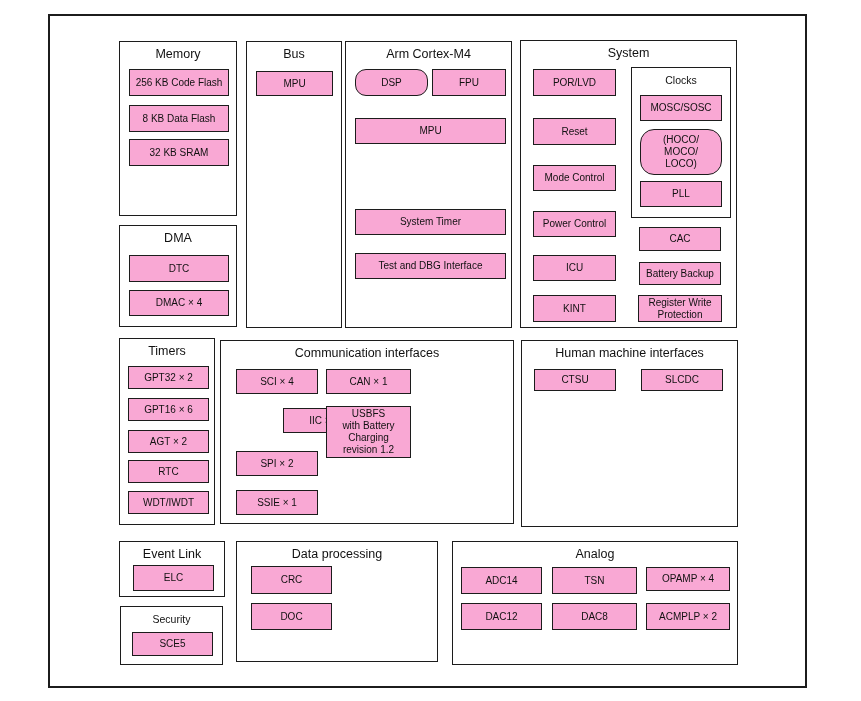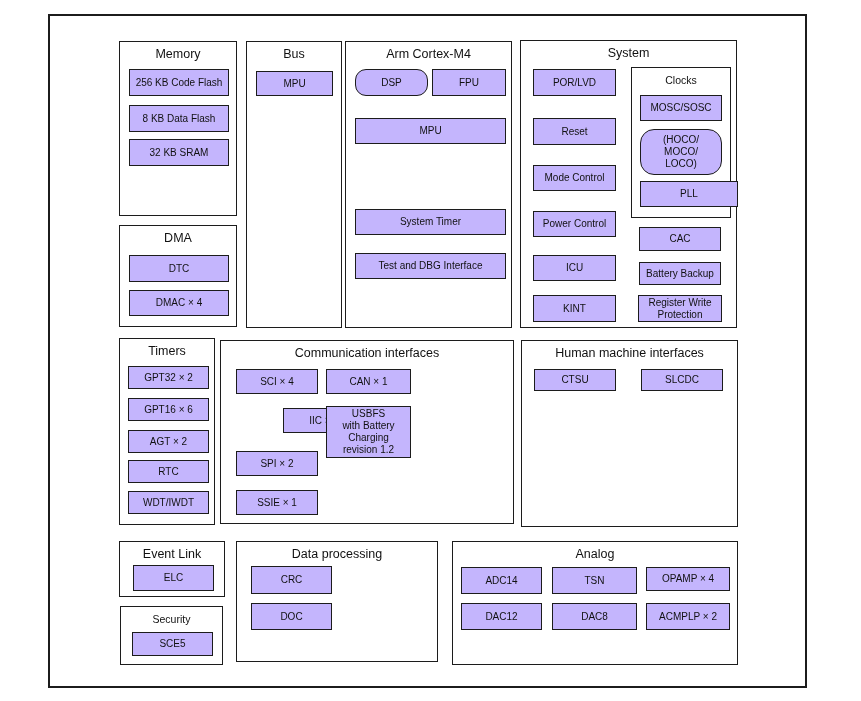--- a/index.html
+++ b/index.html
@@ -15,21 +15,21 @@
   .section {
     position:absolute; border:1px solid #1c1c1c; background:#fff;
   }
   .section-title {
     position:absolute; top:5px; left:0; right:0;
     text-align:center; font-size:12.5px; color:#111;
   }
   .section-title.small { font-size:10.5px; top:6px; }
   .subsection { position:absolute; border:1px solid #1c1c1c; background:#fff; }
   .box {
-    position:absolute; border:1px solid #1c1c1c; background:#c4b5fd;
+    position:absolute; border:1px solid #1c1c1c; background:#f9a8d4;
     display:flex; align-items:center; justify-content:center;
     text-align:center; font-size:10px; line-height:1.2; color:#111;
     white-space:pre-line;
   }
 </style>
 </head>
 <body>
 
 <div class="frame">
 
@@ -68,21 +68,21 @@
     <div class="box" style="left:12px; top:170px; width:83px; height:26px;">Power Control</div>
     <div class="box" style="left:12px; top:214px; width:83px; height:26px;">ICU</div>
     <div class="box" style="left:12px; top:254px; width:83px; height:27px;">KINT</div>
 
     <div class="subsection" style="left:110px; top:26px; width:100px; height:151px;">
       <div class="section-title small">Clocks</div>
       <div class="box" style="left:8px; top:27px; width:82px; height:26px;">MOSC/SOSC</div>
       <div class="box" style="left:8px; top:61px; width:82px; height:46px;border-radius:14px;">(HOCO/
 MOCO/
 LOCO)</div>
-      <div class="box" style="left:8px; top:113px; width:98px; height:26px;">PLL</div>
+      <div class="box" style="left:8px; top:113px; width:82px; height:26px;">PLL</div>
     </div>
 
     <div class="box" style="left:118px; top:186px; width:82px; height:24px;">CAC</div>
     <div class="box" style="left:118px; top:221px; width:82px; height:23px;">Battery Backup</div>
     <div class="box" style="left:117px; top:254px; width:84px; height:27px;">Register Write
 Protection</div>
   </div>
 
   <div class="section" style="left:69px; top:322px; width:96px; height:187px;">
     <div class="section-title">Timers</div>

